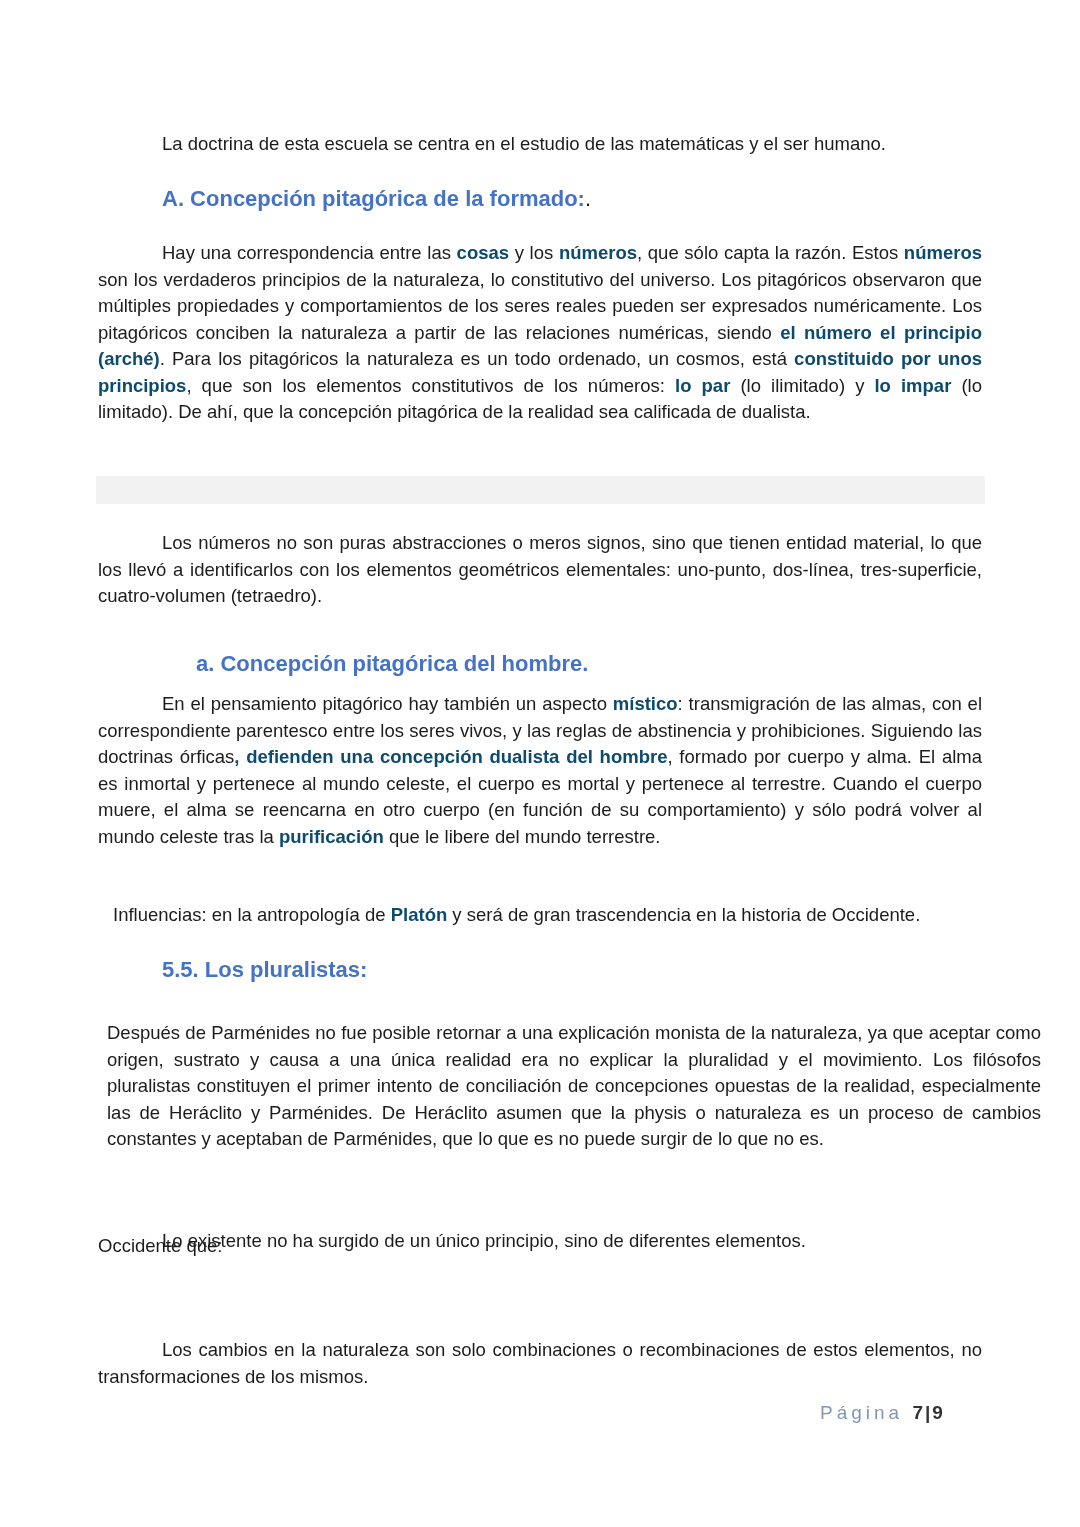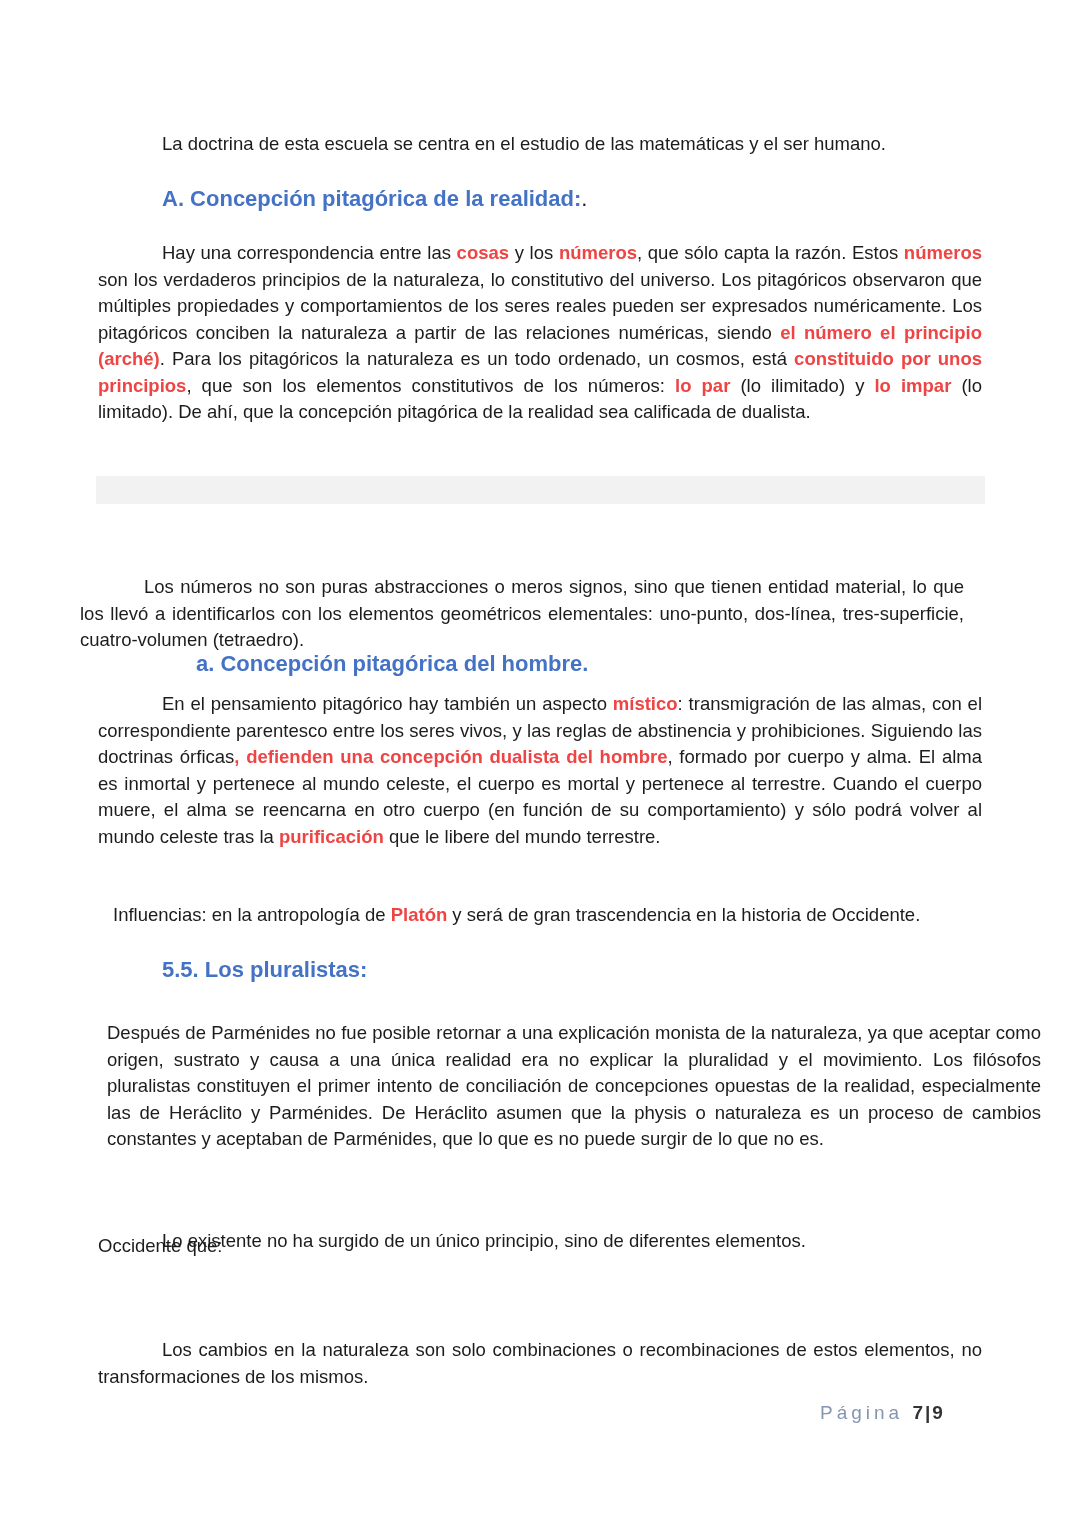--- a/index.html
+++ b/index.html
@@ -3,37 +3,37 @@
 <meta charset="utf-8">
 <style>
   html, body { margin: 0; padding: 0; background: #ffffff; }
   body { width: 1080px; height: 1527px; position: relative; overflow: hidden;
          font-family: "Liberation Sans", "DejaVu Sans", sans-serif; color: #1a1a1a; }
   .txt { position: absolute; font-size: 18.5px; line-height: 26.5px; color: #1c1c1c; }
   .just { text-align: justify; text-align-last: left; }
   .indent { text-indent: 64px; }
   .h { position: absolute; font-weight: bold; color: #4472c4; font-size: 22px; line-height: 28px; }
   .h .tail { color: #1c1c1c; font-weight: normal; }
-  b { font-weight: bold; color: #ef4444; }
+  b { font-weight: bold; color: #0c4a6e; }
   .band { position: absolute; left: 96px; top: 476px; width: 889px; height: 28px; background: #f2f2f2; }
   .footer { position: absolute; left: 820px; top: 1402px; font-size: 19px; color: #8496b0; letter-spacing: 4px; }
   .footer .num { color: #333; font-weight: bold; letter-spacing: 2px; }
 </style>
 </head>
 <body>
 
 <div class="txt" style="left:162px; top:131px;">La doctrina de esta escuela se centra en el estudio de las matemáticas y el ser humano.</div>
 
-<div class="h" style="left:162px; top:185px;"><span>A. Concepción pitagórica de la realidad:</span><span class="tail">.</span></div>
+<div class="h" style="left:162px; top:185px;"><span>A. Concepción pitagórica de la formado:</span><span class="tail">.</span></div>
 
 <div class="txt just indent rich" style="left:98px; top:240px; width:884px;"><span>Hay una correspondencia entre las </span><b>cosas</b><span> y los </span><b>números</b><span>, que sólo capta la razón. Estos </span><b>números</b><span> son los verdaderos principios de la naturaleza, lo constitutivo del universo. Los pitagóricos observaron que múltiples propiedades y comportamientos de los seres reales pueden ser expresados numéricamente. Los pitagóricos conciben la naturaleza a partir de las relaciones numéricas, siendo </span><b>el número el principio (arché)</b><span>. Para los pitagóricos la naturaleza es un todo ordenado, un cosmos, está </span><b>constituido por unos principios</b><span>, que son los elementos constitutivos de los números: </span><b>lo par</b><span> (lo ilimitado) y </span><b>lo impar</b><span> (lo limitado). De ahí, que la concepción pitagórica de la realidad sea calificada de dualista.</span></div>
 
 <div class="band"></div>
 
-<div class="txt just indent" style="left:80px; top:530px; width:884px;margin-top:44px;">Los números no son puras abstracciones o meros signos, sino que tienen entidad material, lo que los llevó a identificarlos con los elementos geométricos elementales: uno-punto, dos-línea, tres-superficie, cuatro-volumen (tetraedro).</div>
+<div class="txt just indent" style="left:98px; top:530px; width:884px;">Los números no son puras abstracciones o meros signos, sino que tienen entidad material, lo que los llevó a identificarlos con los elementos geométricos elementales: uno-punto, dos-línea, tres-superficie, cuatro-volumen (tetraedro).</div>
 
 <div class="h" style="left:196px; top:636px;margin-top:14px;">a.  Concepción pitagórica del hombre.</div>
 
 <div class="txt just indent rich" style="left:98px; top:691px; width:884px;"><span>En el pensamiento pitagórico hay también un aspecto </span><b>místico</b><span>: transmigración de las almas, con el correspondiente parentesco entre los seres vivos, y las reglas de abstinencia y prohibiciones.  Siguiendo las doctrinas órficas</span><b>, defienden una concepción dualista del hombre</b><span>, formado por cuerpo y alma. El alma es inmortal y pertenece al mundo celeste, el cuerpo es mortal y pertenece al terrestre. Cuando el cuerpo muere, el alma se reencarna en otro cuerpo (en función de su comportamiento) y sólo podrá volver al mundo celeste tras la </span><b>purificación</b><span> que le libere del mundo terrestre.</span></div>
 
 <div class="txt rich" style="left:98px; top:902px; width:884px;margin-left:15px;"><span>Influencias:  en la antropología de </span><b>Platón</b><span> y será de gran trascendencia en la historia de Occidente.</span></div>
 
 <div class="h" style="left:162px; top:956px;">5.5. Los pluralistas:</div>
 
 <div class="txt just" style="left:107px; top:1020px; width:934px;">Después de Parménides no fue posible retornar a una explicación monista de la naturaleza, ya que aceptar como origen, sustrato y causa a una única realidad era no explicar la pluralidad y el movimiento. Los filósofos pluralistas constituyen el primer intento de conciliación de concepciones opuestas de la realidad, especialmente las de Heráclito y Parménides. De Heráclito asumen que la physis o naturaleza es un proceso de cambios constantes y aceptaban de Parménides, que lo que es no puede surgir de lo que no es.</div>

